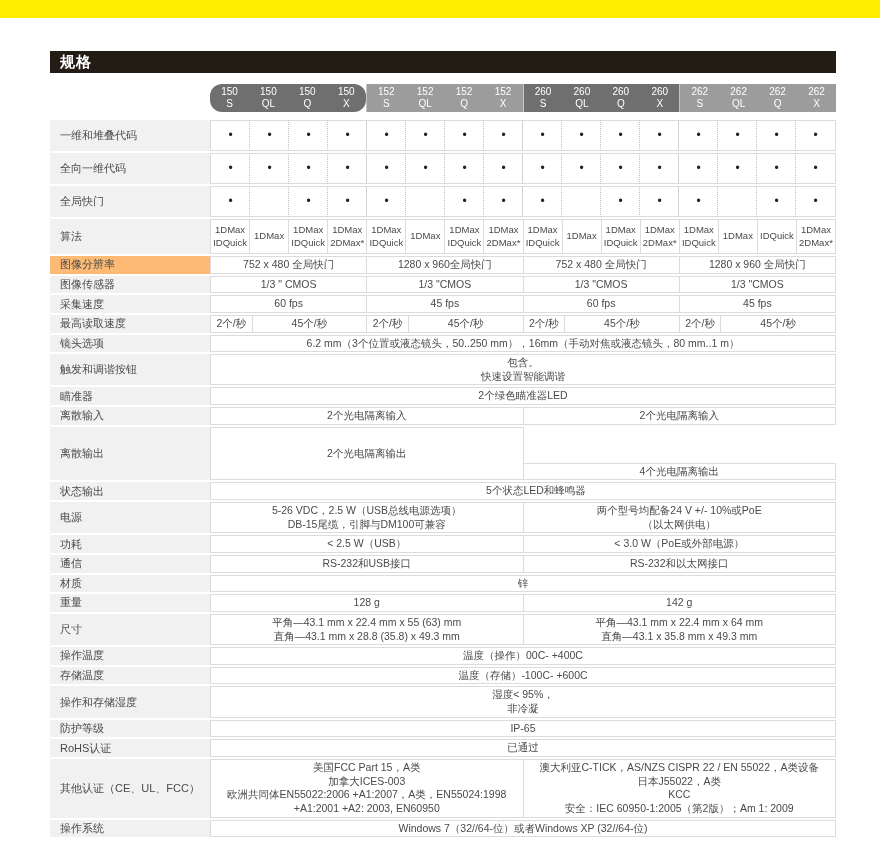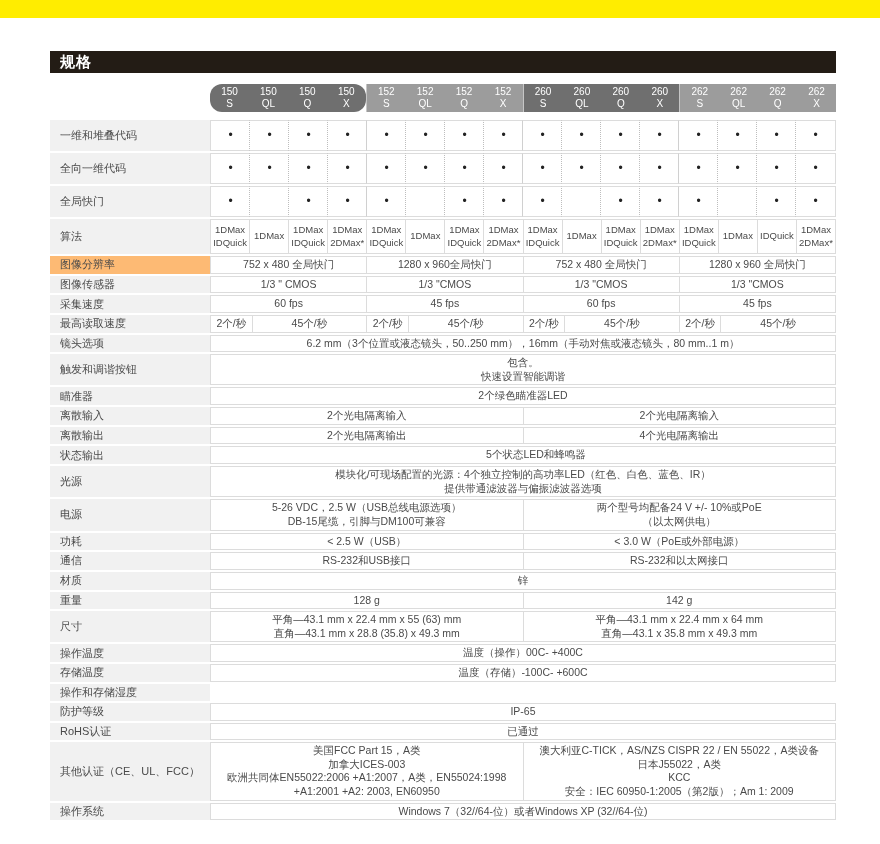--- a/index.html
+++ b/index.html
@@ -474,39 +474,30 @@
             <div class="ln">2个光电隔离输入</div>
           </div>
         </div>
       </div>
       <div class="row">
         <div class="label" style="background: rgb(241, 241, 241);">离散输出</div>
         <div class="cells">
           <div class="cell" style="flex-grow: 8;">
             <div class="ln">2个光电隔离输出</div>
           </div>
-          <div class="cell gs" style="flex-grow: 8;">
+          <div class="cell gs" style="flex-grow: 8; margin-top: 36px;">
             <div class="ln">4个光电隔离输出</div>
           </div>
         </div>
       </div>
       <div class="row">
         <div class="label" style="background: rgb(241, 241, 241);">状态输出</div>
         <div class="cells">
           <div class="cell" style="flex-grow: 16; padding-left: 28px;">
             <div class="ln">5个状态LED和蜂鸣器</div>
-          </div>
-        </div>
-      </div>
-      <div class="row">
-        <div class="label" style="background: rgb(241, 241, 241);">光源</div>
-        <div class="cells">
-          <div class="cell" style="flex-grow: 16;">
-            <div class="ln">模块化/可现场配置的光源：4个独立控制的高功率LED（红色、白色、蓝色、IR）</div>
-            <div class="ln">提供带通滤波器与偏振滤波器选项</div>
           </div>
         </div>
       </div>
       <div class="row">
         <div class="label" style="background: rgb(241, 241, 241);">电源</div>
         <div class="cells">
           <div class="cell" style="flex-grow: 8;">
             <div class="ln">5-26 VDC，2.5 W（USB总线电源选项）</div>
             <div class="ln">DB-15尾缆，引脚与DM100可兼容</div>
           </div>
@@ -581,20 +572,26 @@
       <div class="row">
         <div class="label" style="background: rgb(241, 241, 241);">存储温度</div>
         <div class="cells">
           <div class="cell" style="flex-grow: 16;">
             <div class="ln">温度（存储）-100C- +600C</div>
           </div>
         </div>
       </div>
       <div class="row">
         <div class="label" style="background: rgb(241, 241, 241);">操作和存储湿度</div>
+        <div class="cells">
+          <div class="cell" style="flex-grow: 16;">
+            <div class="ln">湿度&lt; 95%，</div>
+            <div class="ln">非冷凝</div>
+          </div>
+        </div>
       </div>
       <div class="row">
         <div class="label" style="background: rgb(241, 241, 241);">防护等级</div>
         <div class="cells">
           <div class="cell" style="flex-grow: 16;">
             <div class="ln">IP-65</div>
           </div>
         </div>
       </div>
       <div class="row">

